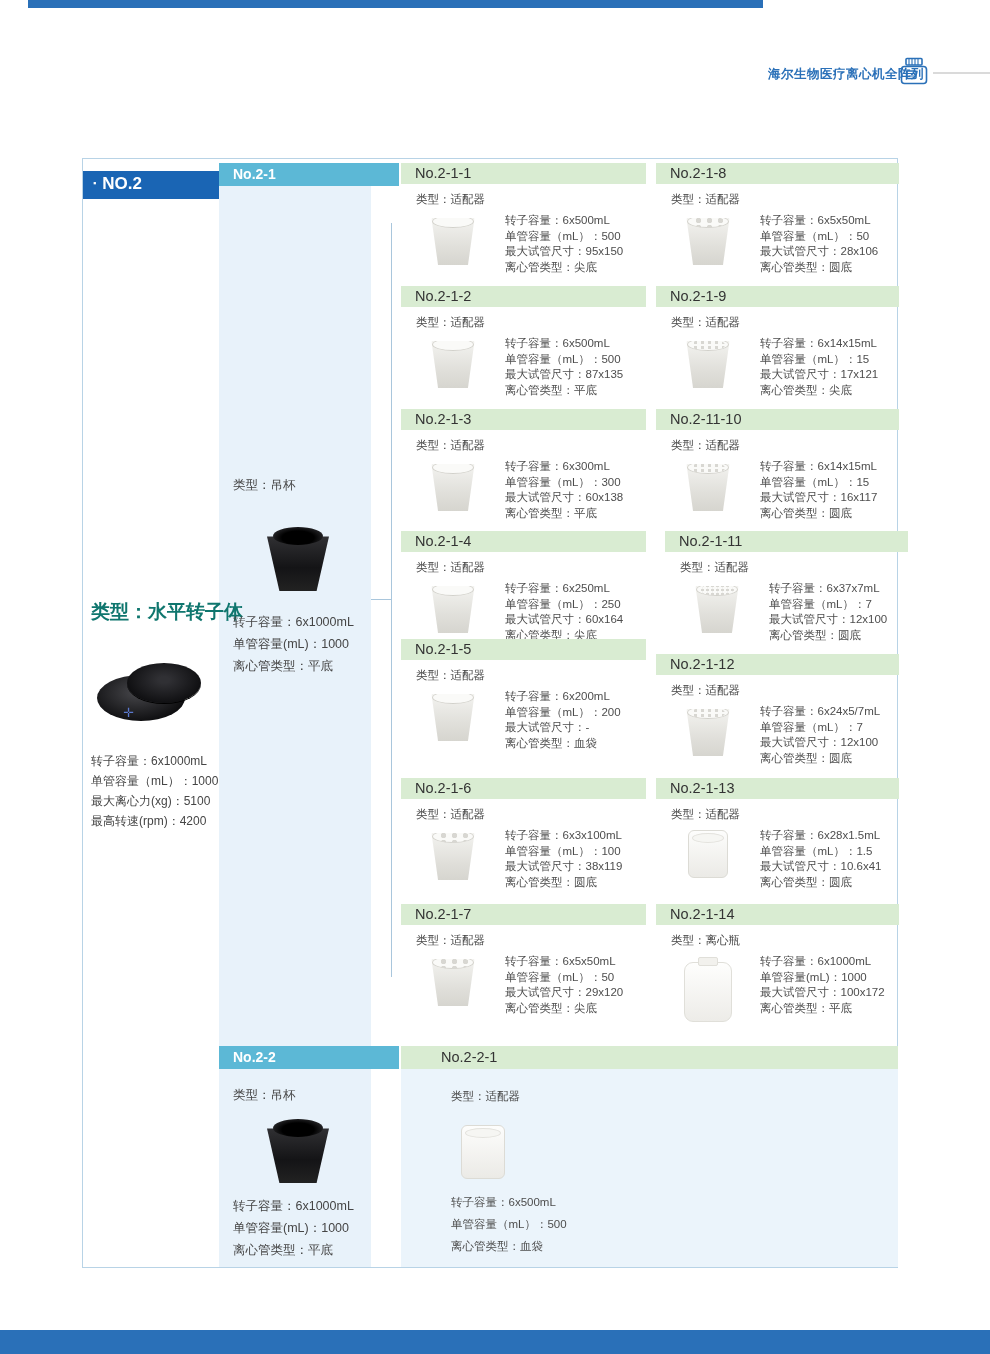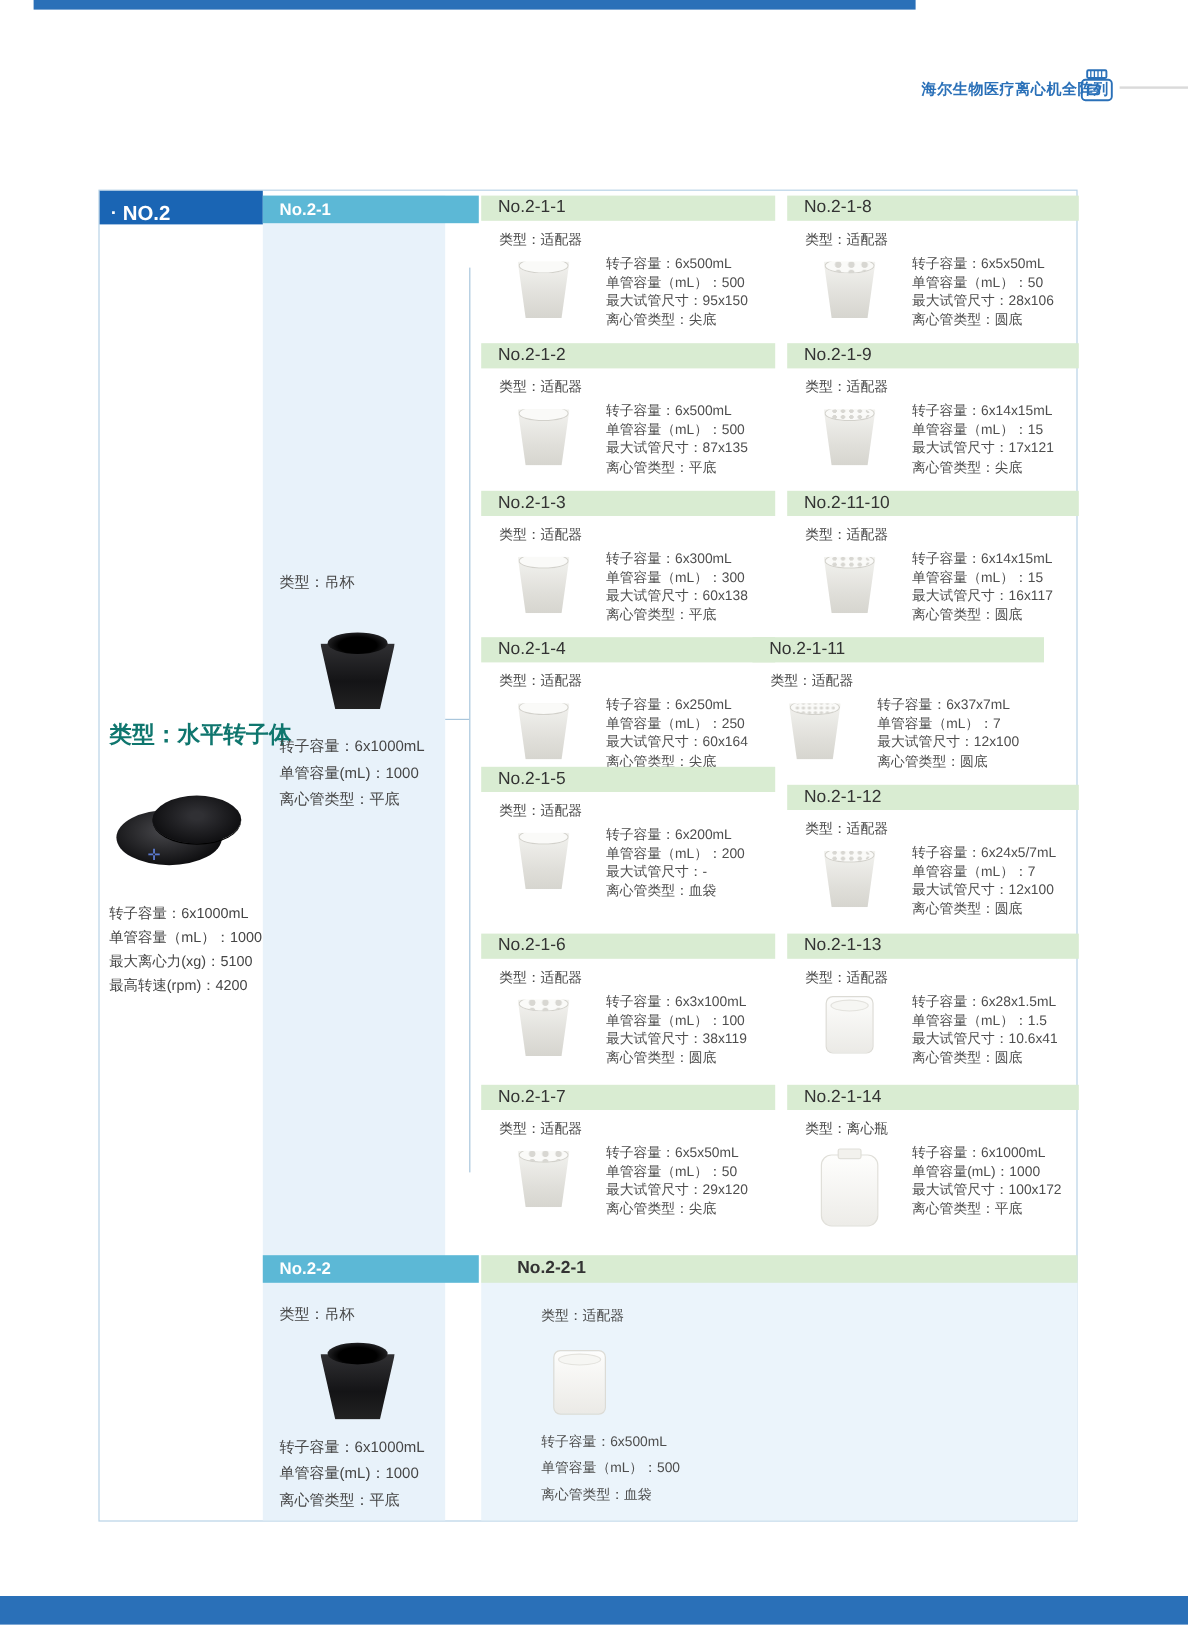--- a/index.html
+++ b/index.html
@@ -18,29 +18,29 @@
   .hdr-rule{left:933px;top:72px;width:57px;height:2px;background:#dadada;}
 
   
   .box{left:82px;top:158px;width:816px;height:1110px;border:1px solid #b8d3e6;box-sizing:border-box;background:#fff;}
 
   
   .col2panel{left:136px;top:4px;width:152px;height:1104px;background:#e8f2fa;}
   .sec22panel{left:318px;top:908px;width:497px;height:200px;background:#ebf4fb;}
 
   
-  .no2bar{left:0;top:0;width:136px;height:28px;background:#1a65b4;color:#fff;font-size:17px;font-weight:bold;
-          line-height:36px;padding-left:10px;box-sizing:border-box;}
+  .no2bar{left:0;top:12px;width:136px;height:28px;background:#1a65b4;color:#fff;font-size:17px;font-weight:bold;
+          line-height:24px;padding-left:10px;box-sizing:border-box;}
   .no2bar .bullet{font-size:9px;vertical-align:3px;margin-right:6px;}
   .cyanbar{width:180px;height:23px;background:#5cb8d6;color:#fff;font-size:14px;font-weight:bold;
            line-height:23px;padding-left:14px;box-sizing:border-box;}
   .b1bar{left:136px;top:4px;}
   .b2bar{left:136px;top:887px;}
   .bar221{left:318px;top:887px;width:497px;height:23px;background:#d9ecd2;color:#333;font-size:14.5px;
-          font-weight:bold;line-height:23px;padding-left:30px;box-sizing:border-box;}
+          font-weight:normal;line-height:23px;padding-left:40px;box-sizing:border-box;}
 
   
   .rotor-type{left:8px;top:440px;font-size:19px;font-weight:bold;color:#0f766e;}
   .rotor-specs{left:8px;top:592px;font-size:12px;line-height:20px;color:#454545;}
   .photo-rotor{left:14px;top:492px;width:106px;height:84px;}
   .rotor-body{position:absolute;left:0;top:24px;width:88px;height:46px;border-radius:50%;
               background:radial-gradient(ellipse at 45% 38%,#47474b 0%,#0f0f11 72%);}
   .rotor-mark{position:absolute;left:26px;top:30px;color:#5b79cf;font-size:13px;}
   .rotor-lid{position:absolute;right:2px;top:12px;width:74px;height:40px;border-radius:50%;
              background:radial-gradient(ellipse at 50% 42%,#303034 10%,#0c0c0e 78%);box-shadow:0 1px 0 #000;}
@@ -317,21 +317,21 @@
         </div>
       <div class="sp">
         <div class="nw">转子容量：6x14x15mL</div>
         <div class="nw">单管容量（mL）：15</div>
         <div class="nw">最大试管尺寸：16x117</div>
         <div class="nw">离心管类型：圆底</div>
       </div>
     </div>
   </div>
 
-  <div class="abs card cr" style="left:544px;top:372px;">
+  <div class="abs card cr" style="left:582px;top:372px;">
     <div class="card-h">No.2-1-11</div>
     <div class="card-type nw">类型：适配器</div>
     <div class="card-body">
       <div class="ph">
           <div class="p-cup p-honey"></div>
         </div>
       <div class="sp">
         <div class="nw">转子容量：6x37x7mL</div>
         <div class="nw">单管容量（mL）：7</div>
         <div class="nw">最大试管尺寸：12x100</div>

